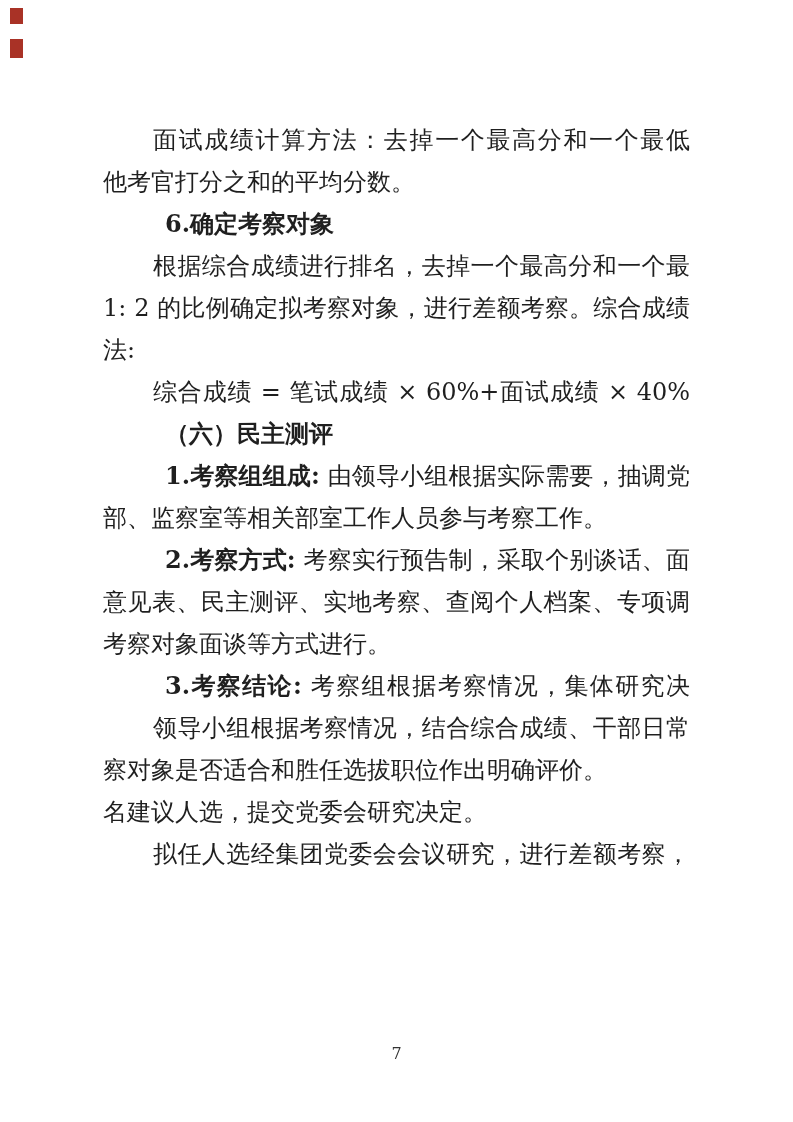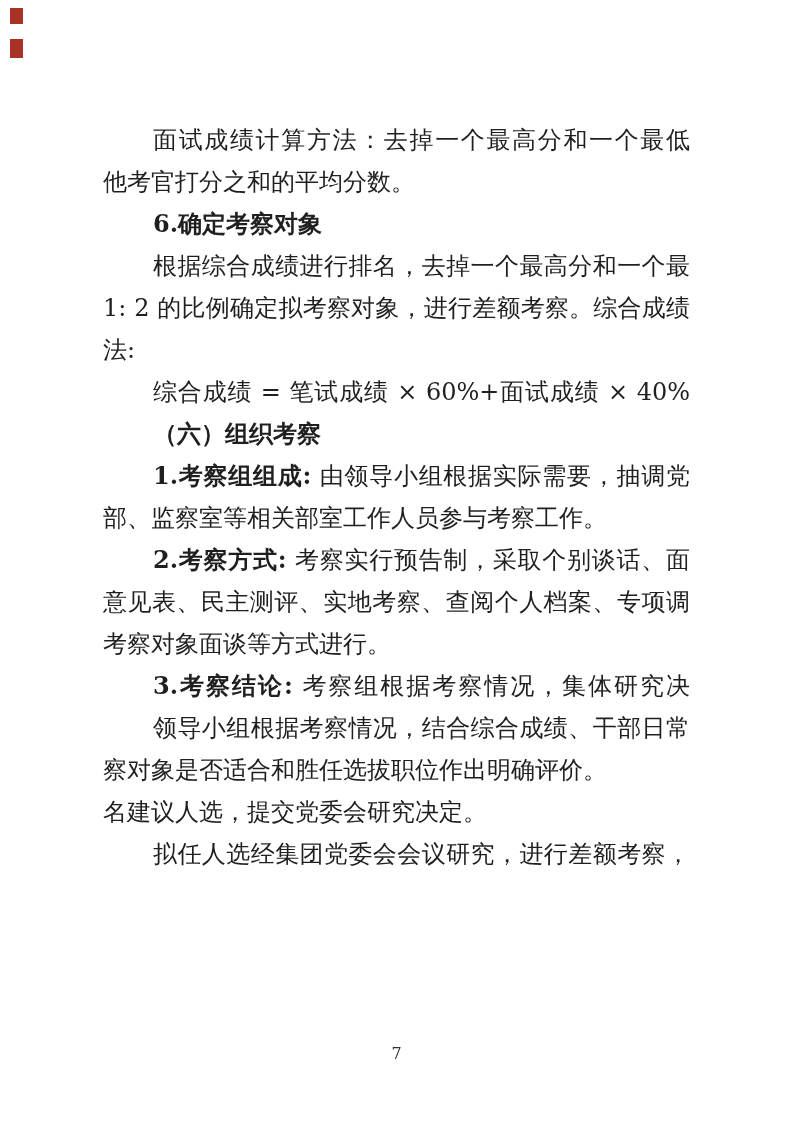--- a/index.html
+++ b/index.html
@@ -24,21 +24,21 @@
   .line {
     height: 42px;
     line-height: 42px;
     font-size: 24px;
     text-align: justify;
     overflow: hidden;
     white-space: normal;
   }
   .line.fill { text-align-last: justify; }
   .line.indent { text-indent: 50px; }
-  .line .b { font-weight: bold; }
+  .line .b { font-weight: bold; margin-left: 12px; }
   .page-number {
     position: absolute;
     left: 0;
     top: 1044px;
     width: 100%;
     text-align: center;
     font-size: 16px;
     line-height: 20px;
     color: #333333;
   }
@@ -52,21 +52,21 @@
       <div class="mark" style="left: 10px; top: 39px; width: 13px; height: 19px; background: rgb(169, 50, 38);"></div>
     </div>
   <div class="body-text" id="body-text">
       <div class="line indent fill"><span>面试成绩计算方法：去掉一个最高分和一个最低分，取其</span></div>
       <div class="line"><span>他考官打分之和的平均分数。</span></div>
       <div class="line indent"><span class="b">6.确定考察对象</span></div>
       <div class="line indent fill"><span>根据综合成绩进行排名，去掉一个最高分和一个最低分</span></div>
       <div class="line fill"><span>1: 2 的比例确定拟考察对象，进行差额考察。综合成绩计算办</span></div>
       <div class="line"><span>法:</span></div>
       <div class="line indent fill"><span>综合成绩 = 笔试成绩 × 60%+面试成绩 × 40%（四舍五入后</span></div>
-      <div class="line indent"><span class="b">（六）组织考察</span></div>
+      <div class="line indent"><span class="b">（六）民主测评</span></div>
       <div class="line indent fill"><span class="b">1.考察组组成:</span><span> 由领导小组根据实际需要，抽调党群工作</span></div>
       <div class="line"><span>部、监察室等相关部室工作人员参与考察工作。</span></div>
       <div class="line indent fill"><span class="b">2.考察方式:</span><span> 考察实行预告制，采取个别谈话、面试成绩</span></div>
       <div class="line fill"><span>意见表、民主测评、实地考察、查阅个人档案、专项调查、同</span></div>
       <div class="line"><span>考察对象面谈等方式进行。</span></div>
       <div class="line indent fill"><span class="b">3.考察结论:</span><span> 考察组根据考察情况，集体研究决定，对考</span></div>
       <div class="line indent fill"><span>领导小组根据考察情况，结合综合成绩、干部日常表现情</span></div>
       <div class="line"><span>察对象是否适合和胜任选拔职位作出明确评价。</span></div>
       <div class="line"><span>名建议人选，提交党委会研究决定。</span></div>
       <div class="line indent fill"><span>拟任人选经集团党委会会议研究，进行差额考察，未发</span></div>

